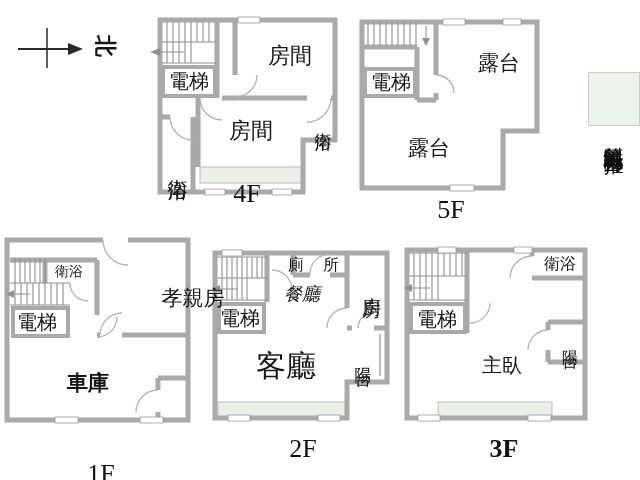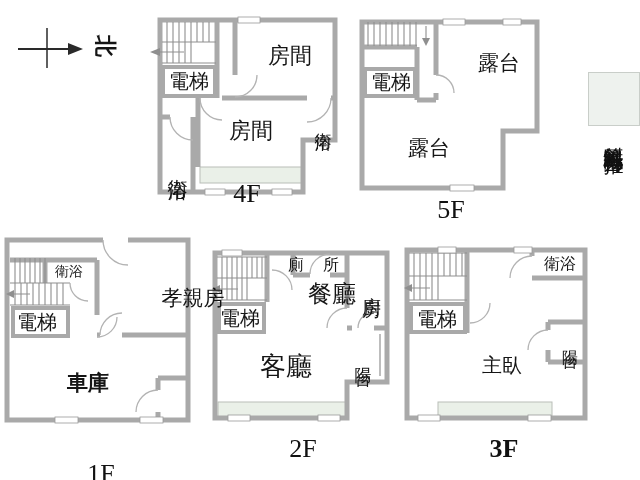--- a/index.html
+++ b/index.html
@@ -158,24 +158,24 @@
   <div class="lbl" style="left:429px;top:147px;font-size:21px;">露台</div>
   <div class="lbl floor-lbl" style="left:451px;top:210px;font-family:Liberation Serif, serif;">5F</div>
 
   <div class="lbl" style="left:69px;top:271px;font-size:14px;">衛浴</div>
   <div class="lbl" style="left:145px;top:297px;font-size:21px;margin-left:48px;">孝親房</div>
   <div class="lbl" style="left:37px;top:322px;font-size:20px;">電梯</div>
   <div class="lbl" style="left:88px;top:382px;font-size:21px;font-weight:bold;">車庫</div>
   <div class="lbl floor-lbl" style="left:101px;top:474px;">1F</div>
 
   <div class="lbl sp" style="left:318px;top:265px;font-size:16px;">廁所</div>
-  <div class="lbl" style="left:332px;top:294px;font-size:24px;">餐廳</div>
+  <div class="lbl" style="left:302px;top:294px;font-size:18px;font-style:italic;">餐廳</div>
   <div class="lbl v" style="left:372px;top:283px;font-size:19px;">廚房</div>
   <div class="lbl" style="left:240px;top:318px;font-size:20px;">電梯</div>
-  <div class="lbl" style="left:286px;top:366px;font-size:26px;">客廳</div>
+  <div class="lbl" style="left:286px;top:366px;font-size:30px;">客廳</div>
   <div class="lbl v" style="left:363px;top:356px;font-size:17px;">陽台</div>
   <div class="lbl floor-lbl" style="left:303px;top:449px;">2F</div>
 
   <div class="lbl" style="left:560px;top:264px;font-size:16px;">衛浴</div>
   <div class="lbl" style="left:437px;top:319px;font-size:20px;">電梯</div>
   <div class="lbl" style="left:502px;top:365px;font-size:20px;">主臥</div>
   <div class="lbl v" style="left:570px;top:340px;font-size:16px;">陽台</div>
   <div class="lbl floor-lbl" style="left:504px;top:449px;font-weight:bold;">3F</div>
 
 </div>

